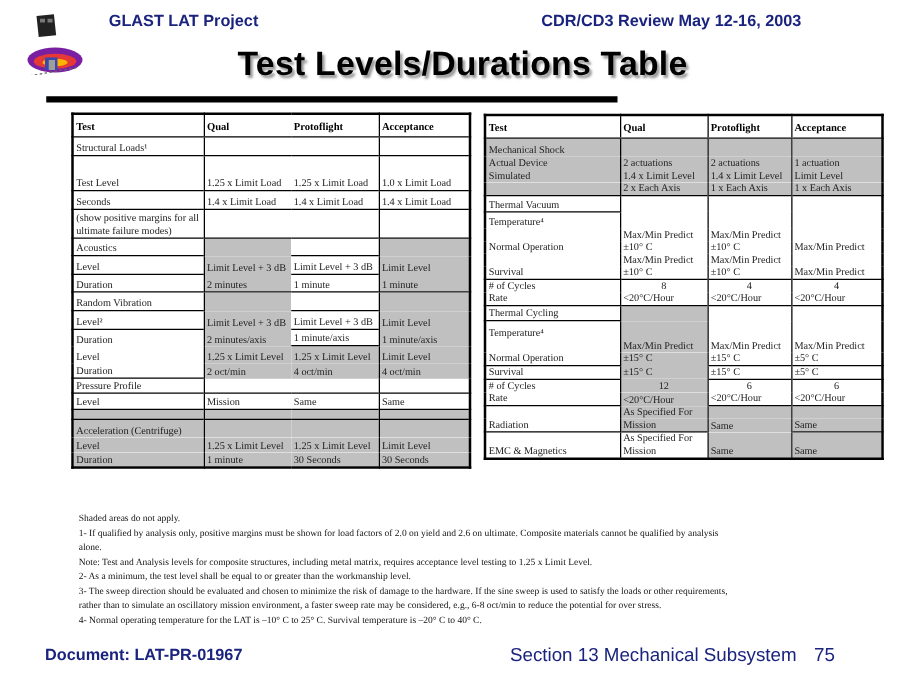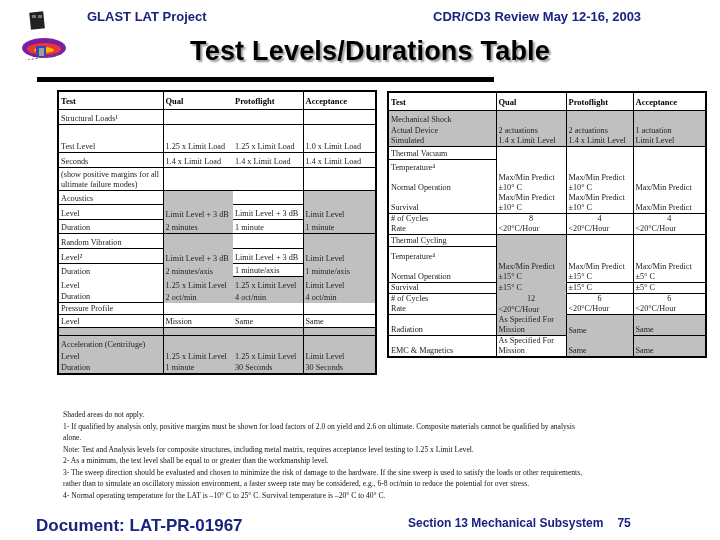--- a/index.html
+++ b/index.html
@@ -15,22 +15,22 @@
   table.t td { padding:0 2px; vertical-align:bottom; white-space:nowrap; overflow:hidden; line-height:10px; }
   table.t td.g { background:#c0c0c0; }
   table.t td.c { text-align:center; }
   table.t .hd td { font-weight:bold; height:17px; border-bottom:1.5px solid #000; color:#000; font-size:8.5px; vertical-align:middle; }
   table.t .vl { border-left:1px solid #000; }
   table.t .bt { border-top:1px solid #000; }
   #left { left:35px; top:90px; width:318px; border:2px solid #000; }
   #right { left:365px; top:91px; width:318px; border:2px solid #000; }
   .notes { position:absolute; left:63px; top:409px; width:640px; font-size:7.6px; line-height:11.5px; color:#111; }
   .notes div { white-space:nowrap; }
-  .foot-l { position:absolute; left:36px; top:516px; font-family:"Liberation Sans", sans-serif; font-weight:bold; font-size:17px; color:#1a237e; }
-  .foot-r { position:absolute; left:408px; top:516px; font-family:"Liberation Sans", sans-serif; font-weight:bold; font-size:12px; color:#1a237e; }
+  .foot-l { position:absolute; left:36px; top:516px; font-family:"Liberation Sans", sans-serif; font-weight:bold; font-size:13px; color:#1a237e; }
+  .foot-r { position:absolute; left:408px; top:516px; font-family:"Liberation Sans", sans-serif; font-weight:normal; font-size:15px; color:#1a237e; }
   .foot-r .pg { margin-left:14px; }
 </style>
 </head>
 <body>
 
 <div class="logo">
   <svg width="56" height="50" viewBox="0 0 56 50">
     <rect x="18" y="2" width="14" height="17" fill="#222" transform="rotate(-6 25 10)"></rect>
     <rect x="20" y="5" width="4" height="3" fill="#777"></rect>
     <rect x="26" y="5" width="4" height="3" fill="#777"></rect>
@@ -211,20 +211,26 @@
     <td class="vl g">2 actuations</td>
     <td class="vl g">2 actuations</td>
     <td class="vl g">1 actuation</td>
   </tr>
   <tr style="height:9px">
     <td class="g">  Simulated</td>
     <td class="vl g">1.4 x Limit Level</td>
     <td class="vl g">1.4 x Limit Level</td>
     <td class="vl g">Limit Level</td>
   </tr>
+  <tr style="height:10px">
+    <td class="g"></td>
+    <td class="vl g">2 x Each Axis</td>
+    <td class="vl g">1 x Each Axis</td>
+    <td class="vl g">1 x Each Axis</td>
+  </tr>
 
   <tr style="height:13px">
     <td class="bt">Thermal Vacuum</td>
     <td class="vl bt"></td>
     <td class="vl bt"></td>
     <td class="vl bt"></td>
   </tr>
   <tr style="height:14px">
     <td class="bt">  Temperature⁴</td>
     <td class="vl"></td>

